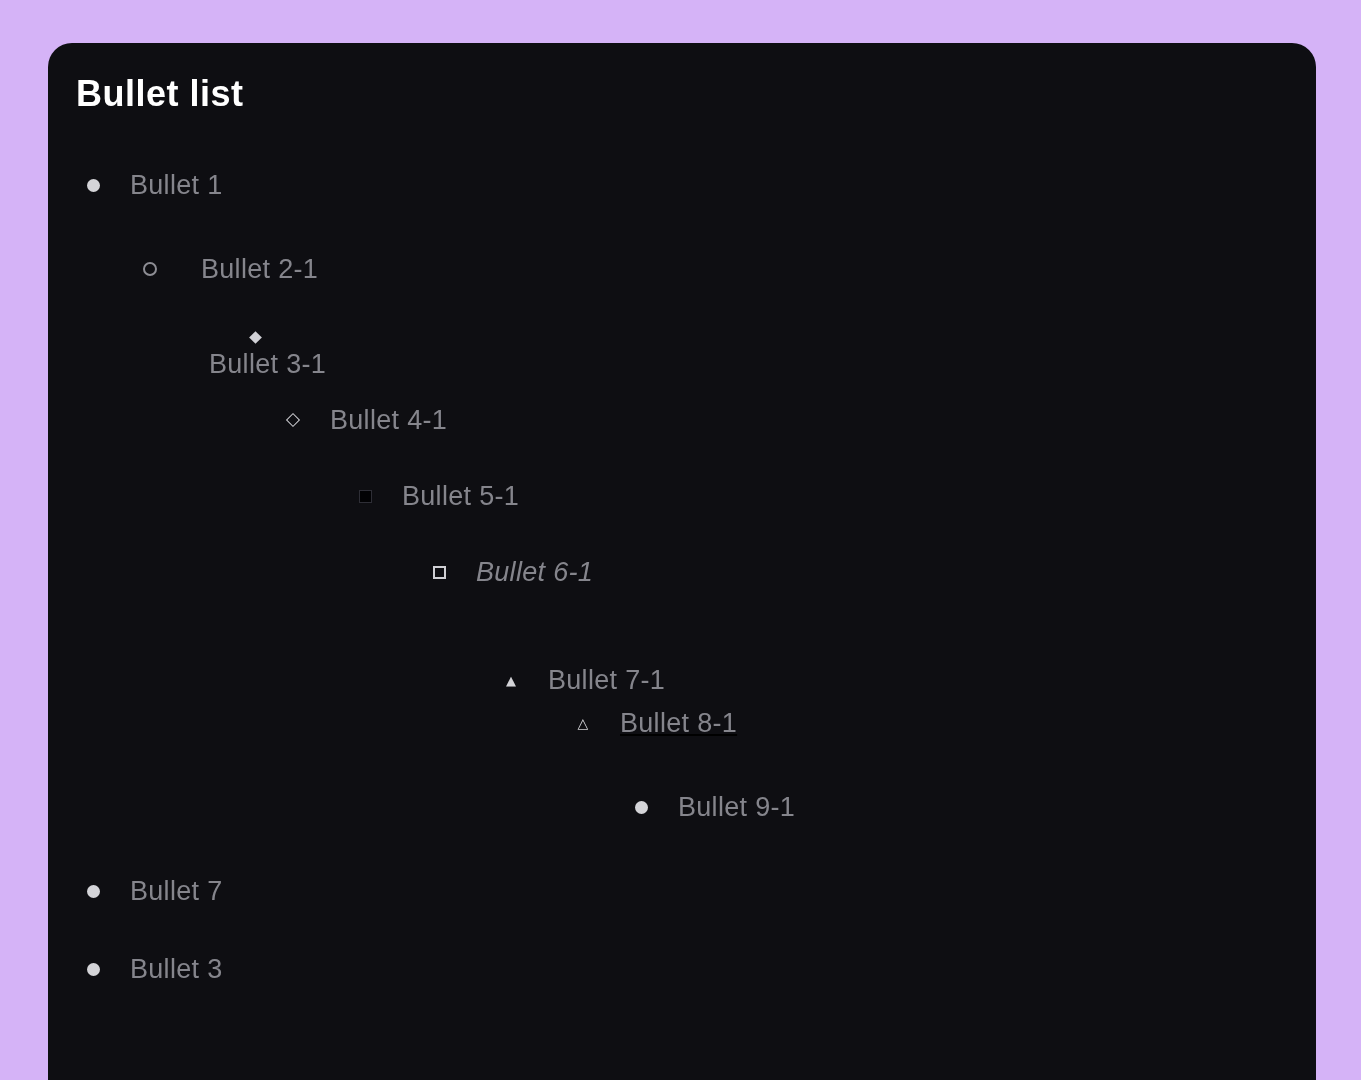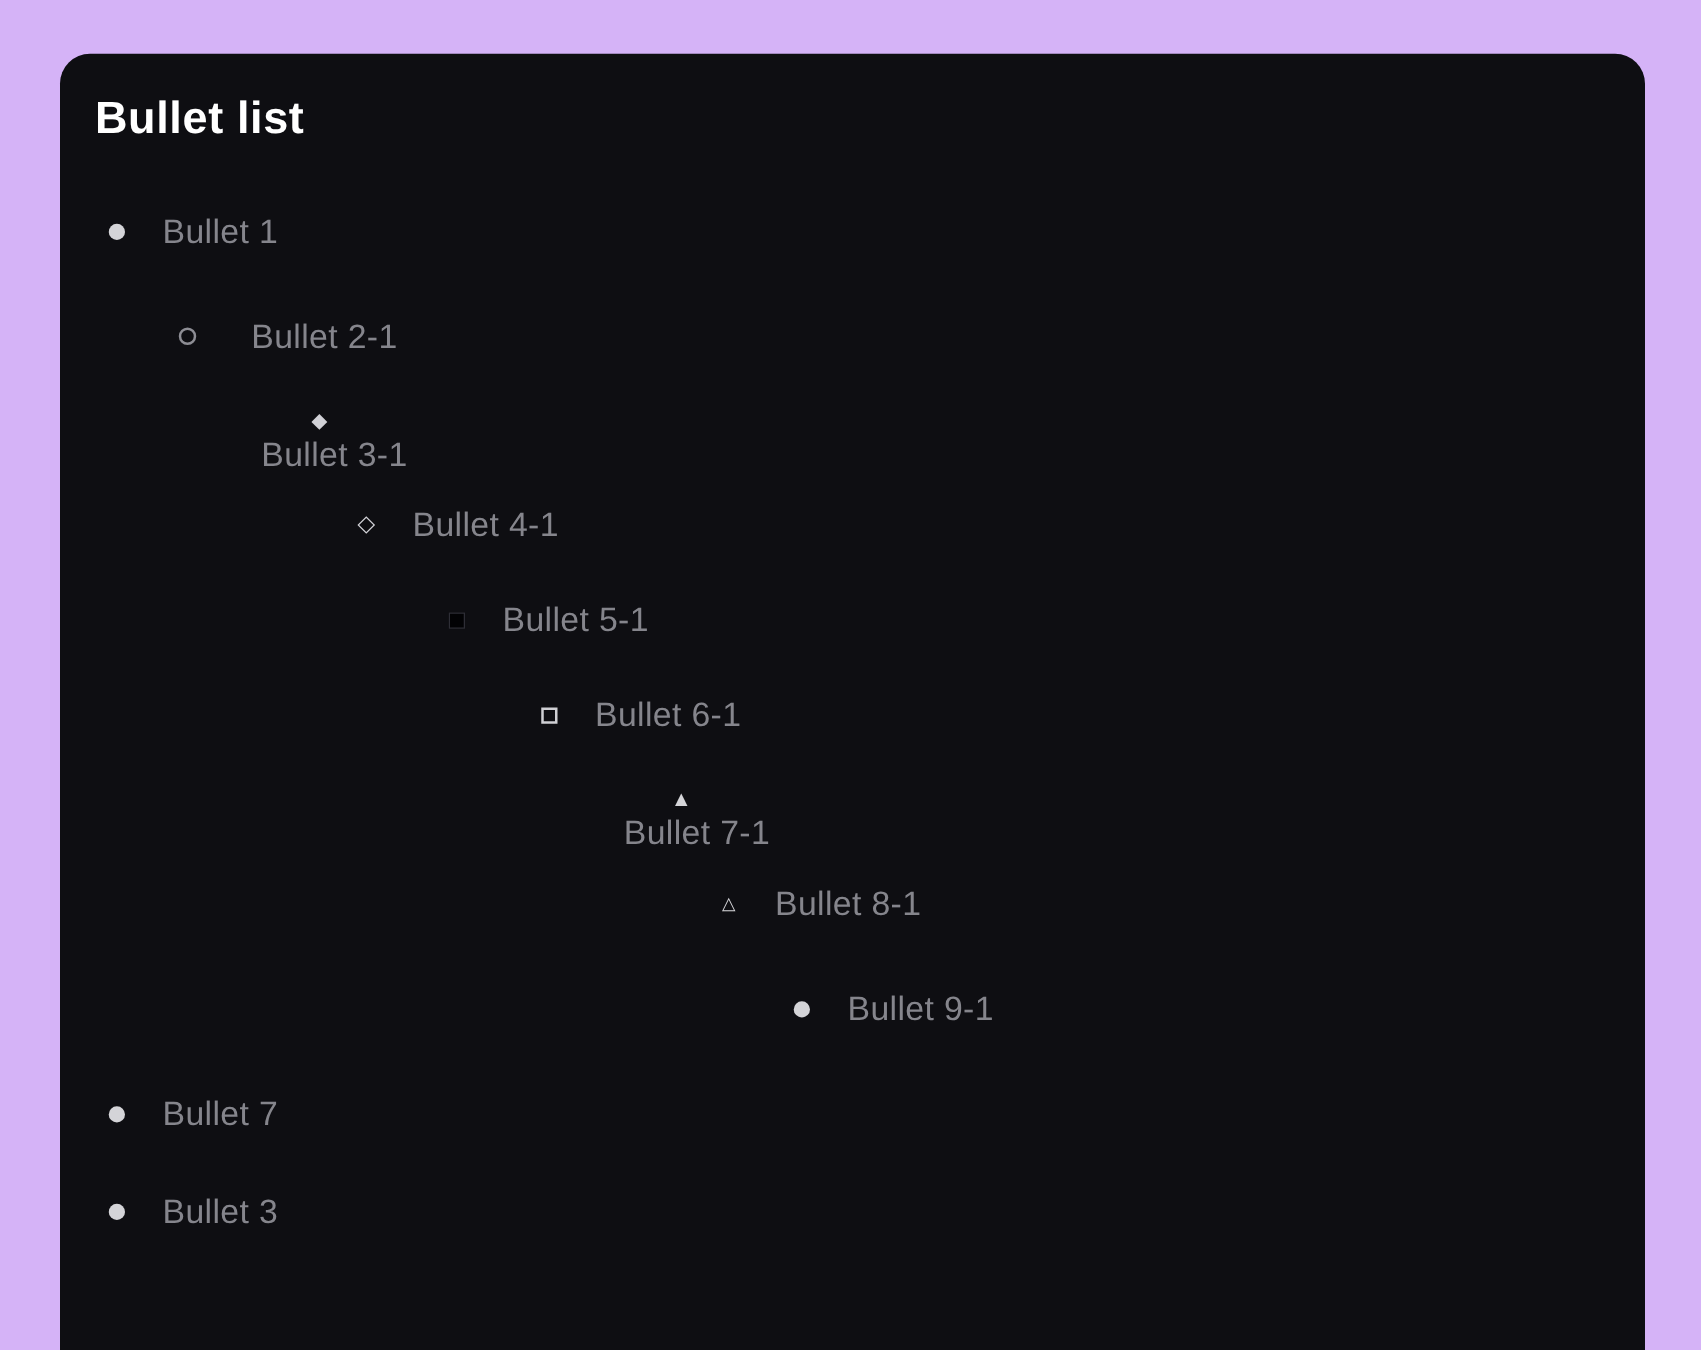--- a/index.html
+++ b/index.html
@@ -127,29 +127,29 @@
         <span class="label">Bullet 3-1</span>
       </div>
       <div class="row" style="left: 233px; top: 357px;">
         <span class="marker m-open-diamond"></span>
         <span class="label">Bullet 4-1</span>
       </div>
       <div class="row" style="left: 305px; top: 433px;">
         <span class="marker m-dark-filled-square"></span>
         <span class="label">Bullet 5-1</span>
       </div>
-      <div class="row" style="left: 379px; top: 509px;">
+      <div class="row" style="left: 379px; top: 509px; font-style: italic;">
         <span class="marker m-open-square"></span>
         <span class="label">Bullet 6-1</span>
       </div>
-      <div class="row" style="left: 451px; top: 584px; flex-direction: column;">
+      <div class="row" style="left: 451px; top: 617px;">
         <span class="marker m-filled-triangle"></span>
         <span class="label">Bullet 7-1</span>
       </div>
-      <div class="row" style="left: 523px; top: 660px;">
+      <div class="row" style="left: 523px; top: 660px; text-decoration: underline;">
         <span class="marker m-open-triangle"></span>
         <span class="label">Bullet 8-1</span>
       </div>
       <div class="row" style="left: 581px; top: 744px;">
         <span class="marker m-filled-circle"></span>
         <span class="label">Bullet 9-1</span>
       </div>
       <div class="row" style="left: 33px; top: 828px;">
         <span class="marker m-filled-circle"></span>
         <span class="label">Bullet 7</span>

